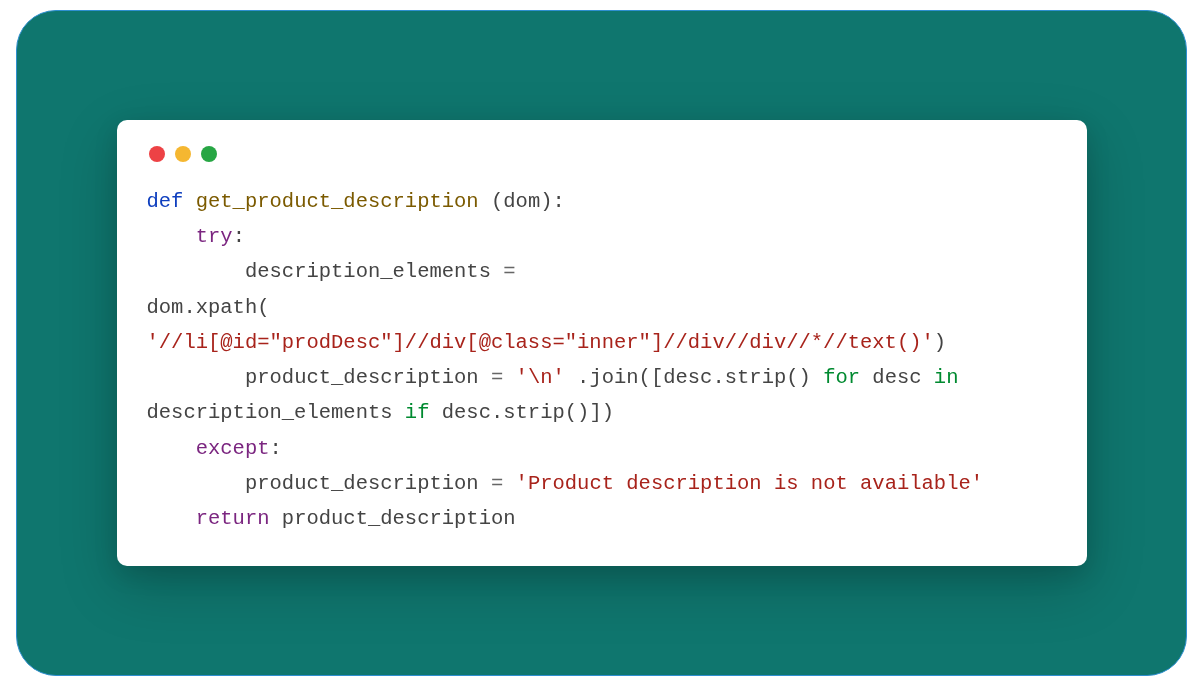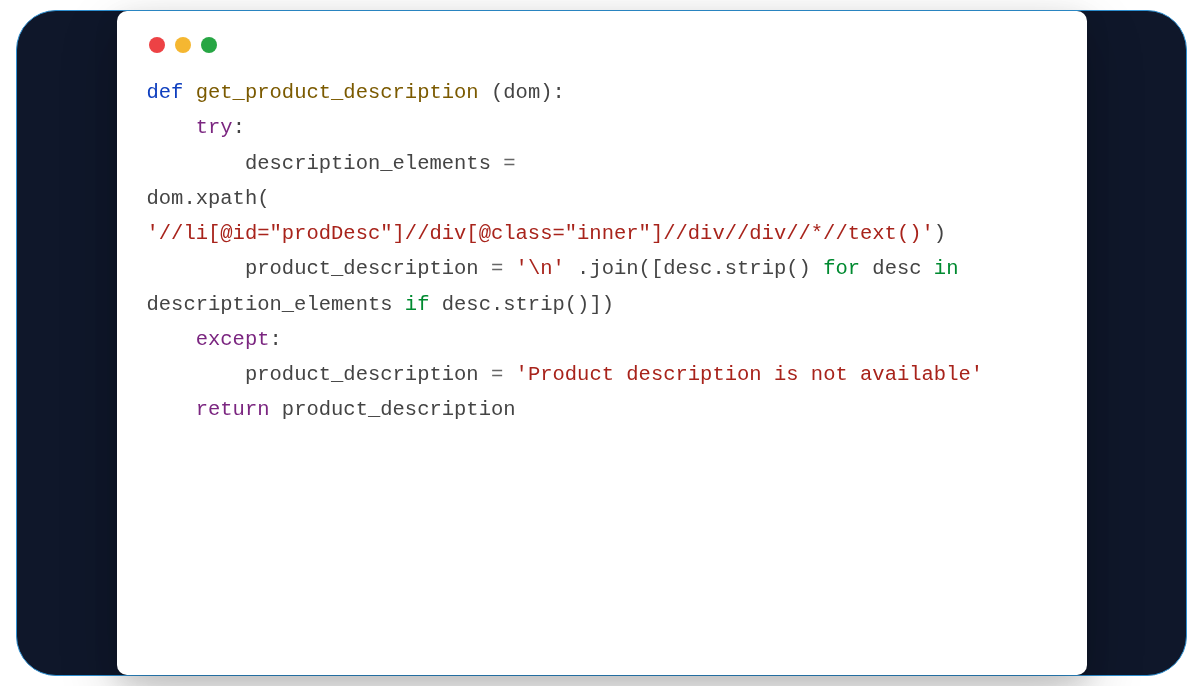--- a/index.html
+++ b/index.html
@@ -12,22 +12,23 @@
       background: #ffffff;
       width: 1203px;
       height: 686px;
       padding: 10px 16px;
     }
     .outer-frame {
       width: 100%;
       height: 100%;
       border: 1.5px solid #2e8fd0;
       border-radius: 40px;
-      background: #0f172a;
+      background: #0f766e;
       display: flex;
+      align-items: center;
       justify-content: center;
       position: relative;
     }
     .code-card {
       width: 970px;
       background: #ffffff;
       border-radius: 10px;
       box-shadow: 0 20px 60px rgba(0,0,0,0.20), 0 8px 24px rgba(0,0,0,0.12);
       padding: 26px 30px 30px 30px;
     }

